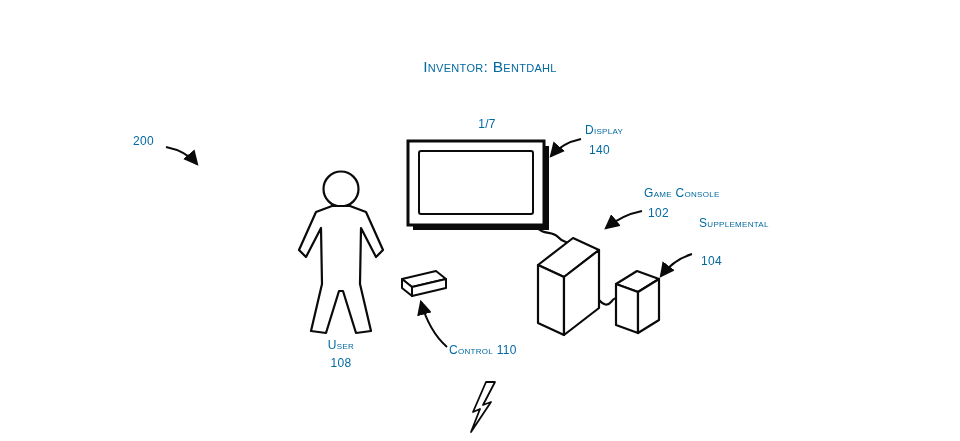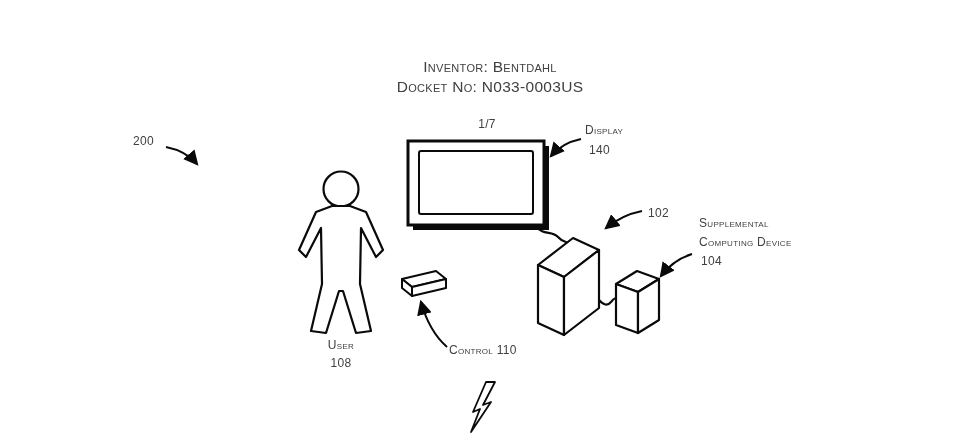--- a/index.html
+++ b/index.html
@@ -1,18 +1,18 @@
 <!DOCTYPE html>
 <html><head>
 <meta charset="utf-8">
 <style>
   html,body{margin:0;padding:0;background:#fff;}
   .page{
     position:relative;width:960px;height:441px;background:#ffffff;
-    font-family:"Liberation Sans","DejaVu Sans",sans-serif;color:#404040;overflow:hidden;
+    font-family:"Liberation Sans","DejaVu Sans",sans-serif;color:#0369a1;overflow:hidden;
   }
   .txt{
     position:absolute;font-variant:small-caps;font-size:12px;
     letter-spacing:.3px;white-space:nowrap;line-height:1.15;
   }
   .center{text-align:center;}
   .plain{font-variant:normal;}
   .underline{}
   svg.draw{position:absolute;left:0;top:0;}
 </style>
@@ -86,33 +86,32 @@
     <g>
       <path d="M447,347 Q429,331 421,302" fill="none" stroke="#0a0a0a" stroke-width="2" marker-end="url(#arrow)"></path>
     </g>
 
     <g>
       <path d="M486,382 L473,412 L480,409 L471,432 L491,402 L483,405 L495,382 Z" fill="#ffffff" stroke="#0a0a0a" stroke-width="1.8" stroke-linejoin="round"></path>
     </g>
   </svg>
 
   <div class="txt center" style="left:340px;top:58px;width:300px;font-size:15.5px">Inventor: Bentdahl</div>
-  <div class="txt center" style="left:340px;top:78px;width:300px;font-size:15.5px">Docket No: N033-0003US</div>
 
   <div class="txt plain" style="left:133px;top:135px">200</div>
 
   <div class="txt plain center" style="left:447px;top:118px;width:80px">1/7</div>
 
   <div class="txt" style="left:585px;top:124px">Display</div>
   <div class="txt plain" style="left:589px;top:144px">140</div>
 
+  <div class="txt" style="left:644px;top:187px">Game Console</div>
   <div class="txt plain" style="left:648px;top:207px">102</div>
 
   <div class="txt" style="left:699px;top:217px">Supplemental</div>
-  <div class="txt" style="left:699px;top:236px">Computing Device</div>
   <div class="txt plain" style="left:701px;top:255px">104</div>
 
   <div class="txt center" style="left:316px;top:339px;width:50px">User</div>
   <div class="txt plain center underline" style="left:316px;top:357px;width:50px">108</div>
 
   <div class="txt" style="left:449px;top:344px">Control 110</div>
 
 </div>
 
 </body></html>

